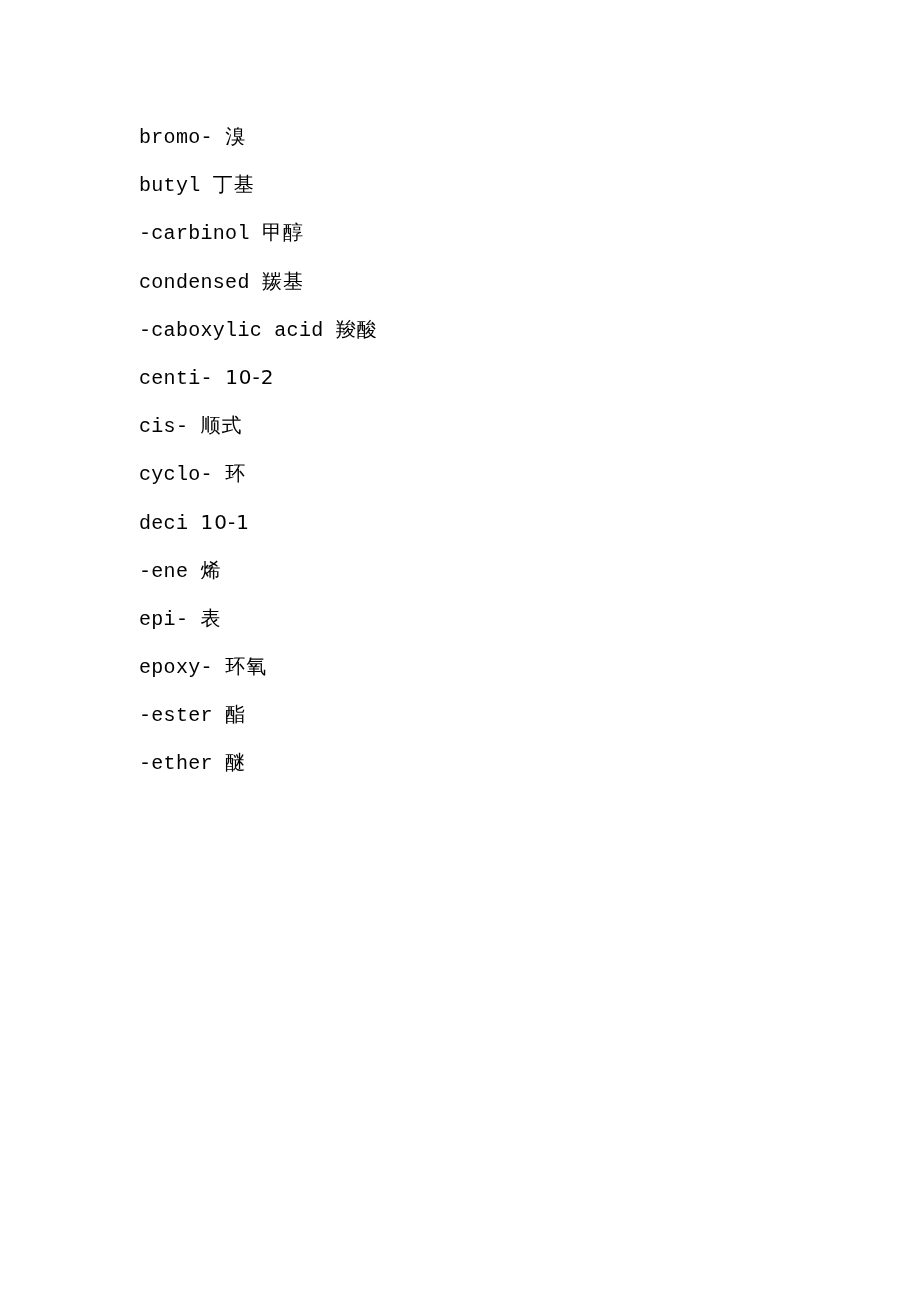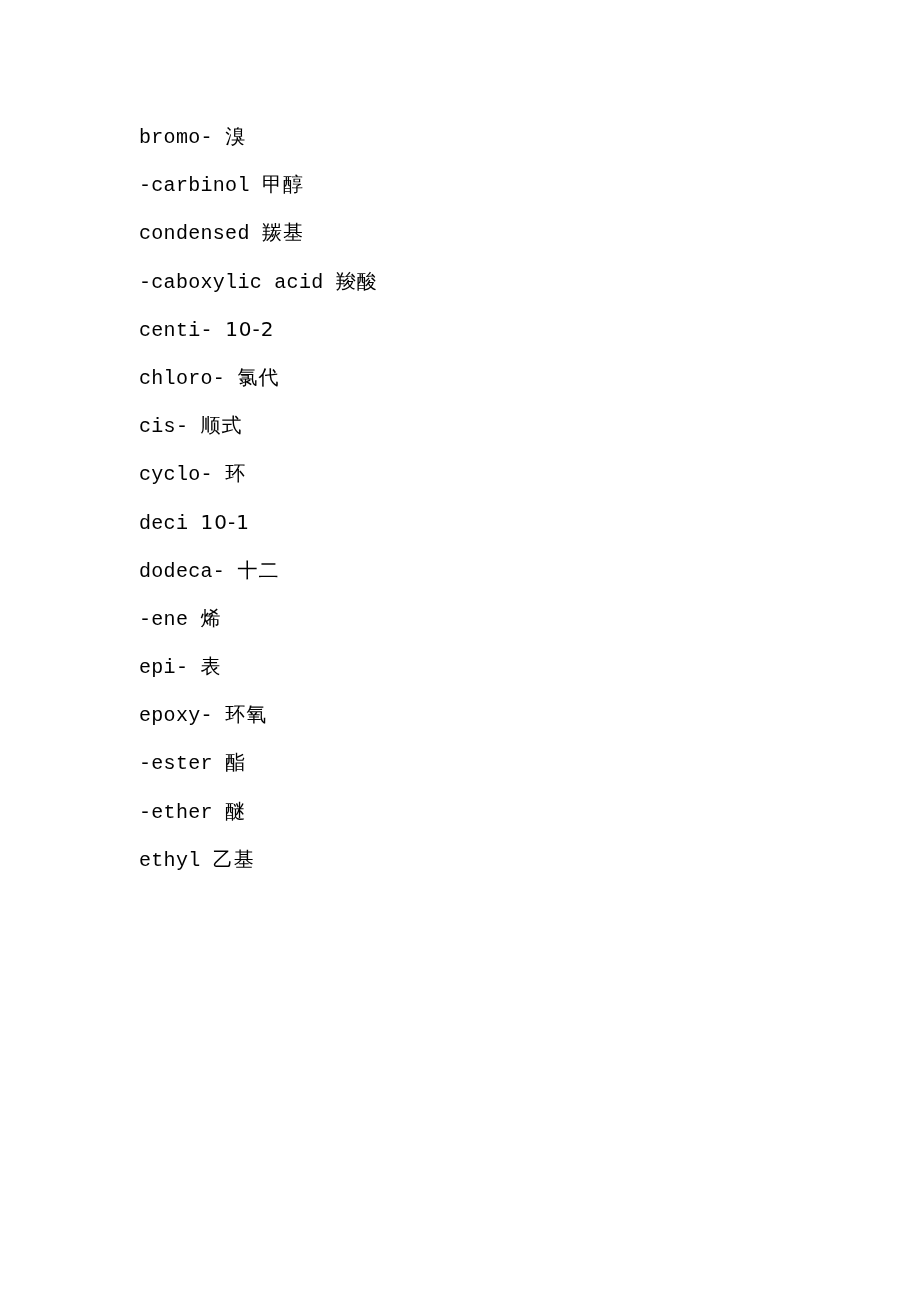--- a/index.html
+++ b/index.html
@@ -44,29 +44,27 @@
       font-family: "DejaVu Sans", "Liberation Sans", sans-serif;
       letter-spacing: 1px;
     }
   </style>
 </head>
 <body>
 
 <div class="page">
   <ul class="entries">
     <li class="entry"><span class="term">bromo-</span><span class="sep"> </span><span class="meaning">溴</span></li>
+    <li class="entry"><span class="term">butyl</span><span class="sep"> </span><span class="meaning">丁基</span></li>
     <li class="entry"><span class="term">-carbinol</span><span class="sep"> </span><span class="meaning">甲醇</span></li>
     <li class="entry"><span class="term">condensed</span><span class="sep"> </span><span class="meaning">羰基</span></li>
     <li class="entry"><span class="term">-caboxylic acid</span><span class="sep"> </span><span class="meaning">羧酸</span></li>
     <li class="entry"><span class="term">centi-</span><span class="sep"> </span><span class="meaning">10-2</span></li>
-    <li class="entry"><span class="term">chloro-</span><span class="sep"> </span><span class="meaning">氯代</span></li>
     <li class="entry"><span class="term">cis-</span><span class="sep"> </span><span class="meaning">顺式</span></li>
     <li class="entry"><span class="term">cyclo-</span><span class="sep"> </span><span class="meaning">环</span></li>
     <li class="entry"><span class="term">deci</span><span class="sep"> </span><span class="meaning">10-1</span></li>
-    <li class="entry"><span class="term">dodeca-</span><span class="sep"> </span><span class="meaning">十二</span></li>
     <li class="entry"><span class="term">-ene</span><span class="sep"> </span><span class="meaning">烯</span></li>
     <li class="entry"><span class="term">epi-</span><span class="sep"> </span><span class="meaning">表</span></li>
     <li class="entry"><span class="term">epoxy-</span><span class="sep"> </span><span class="meaning">环氧</span></li>
     <li class="entry"><span class="term">-ester</span><span class="sep"> </span><span class="meaning">酯</span></li>
     <li class="entry"><span class="term">-ether</span><span class="sep"> </span><span class="meaning">醚</span></li>
-    <li class="entry"><span class="term">ethyl</span><span class="sep"> </span><span class="meaning">乙基</span></li>
   </ul>
 </div>
 
 </body></html>

